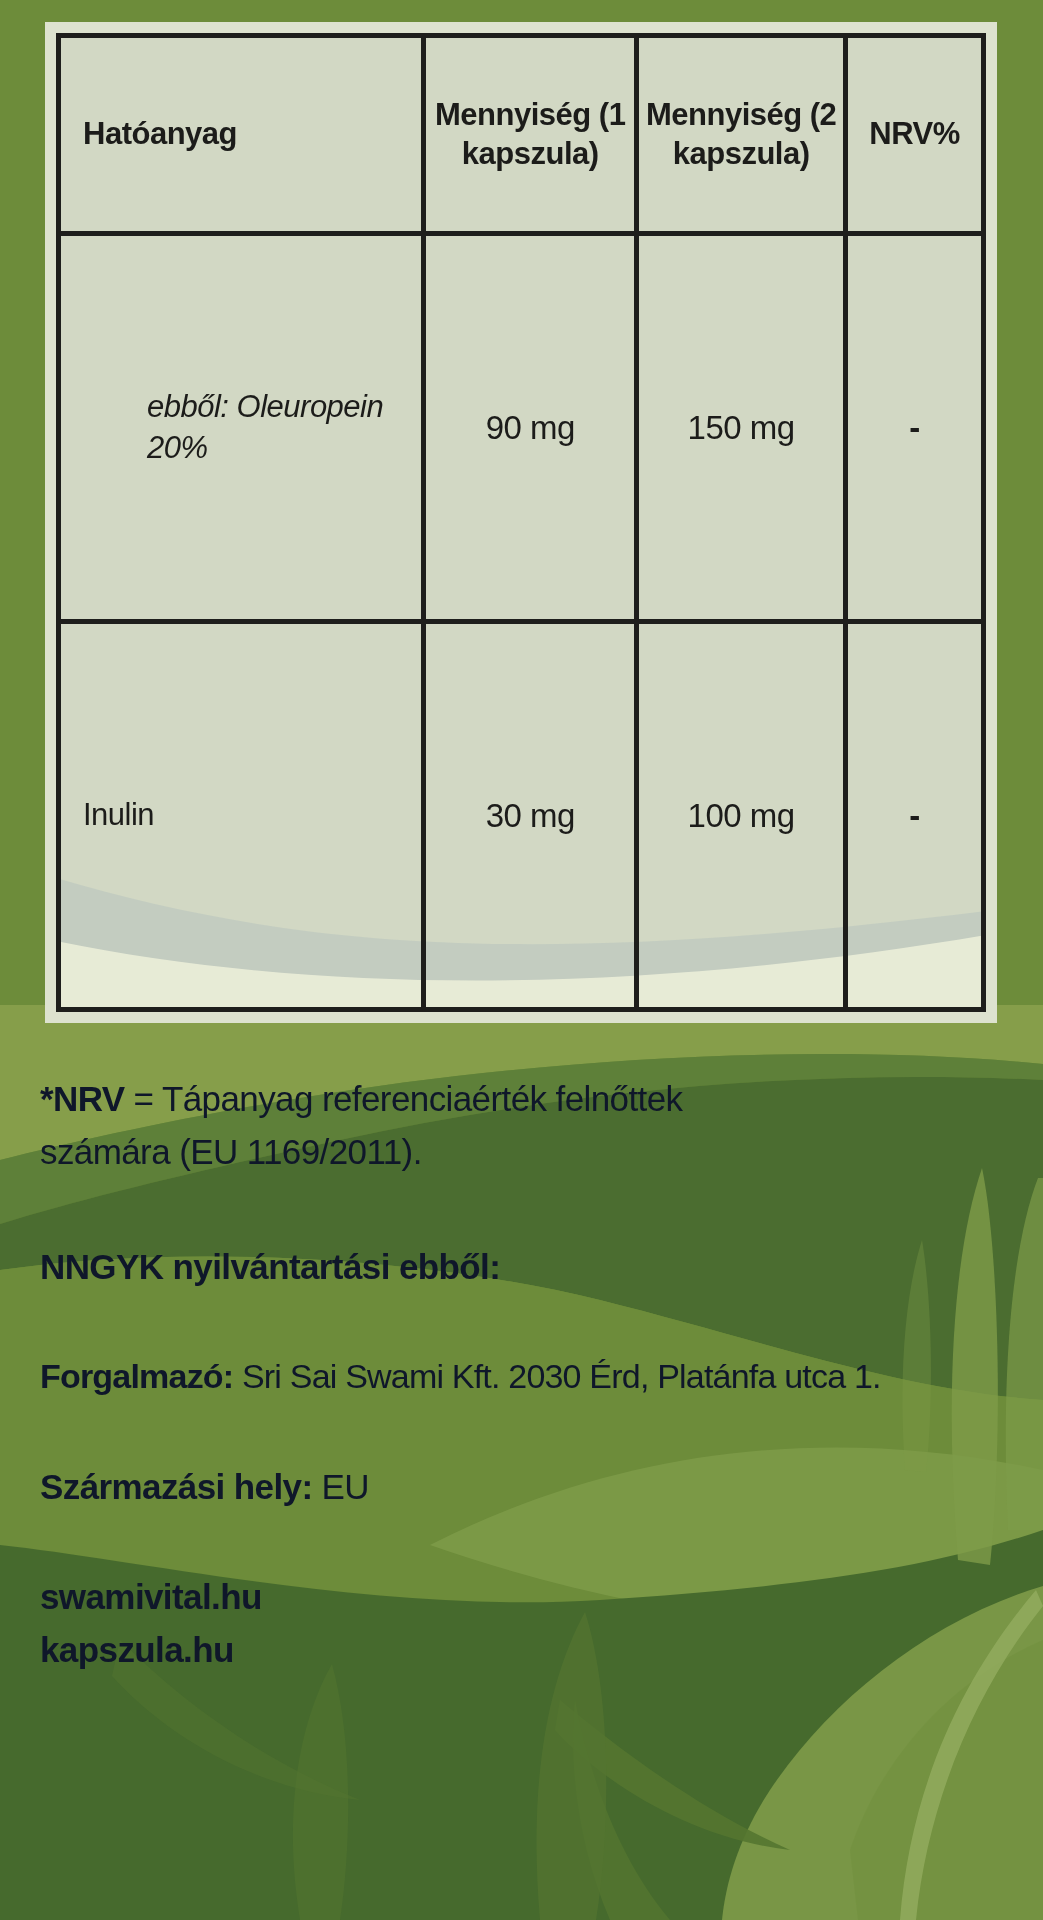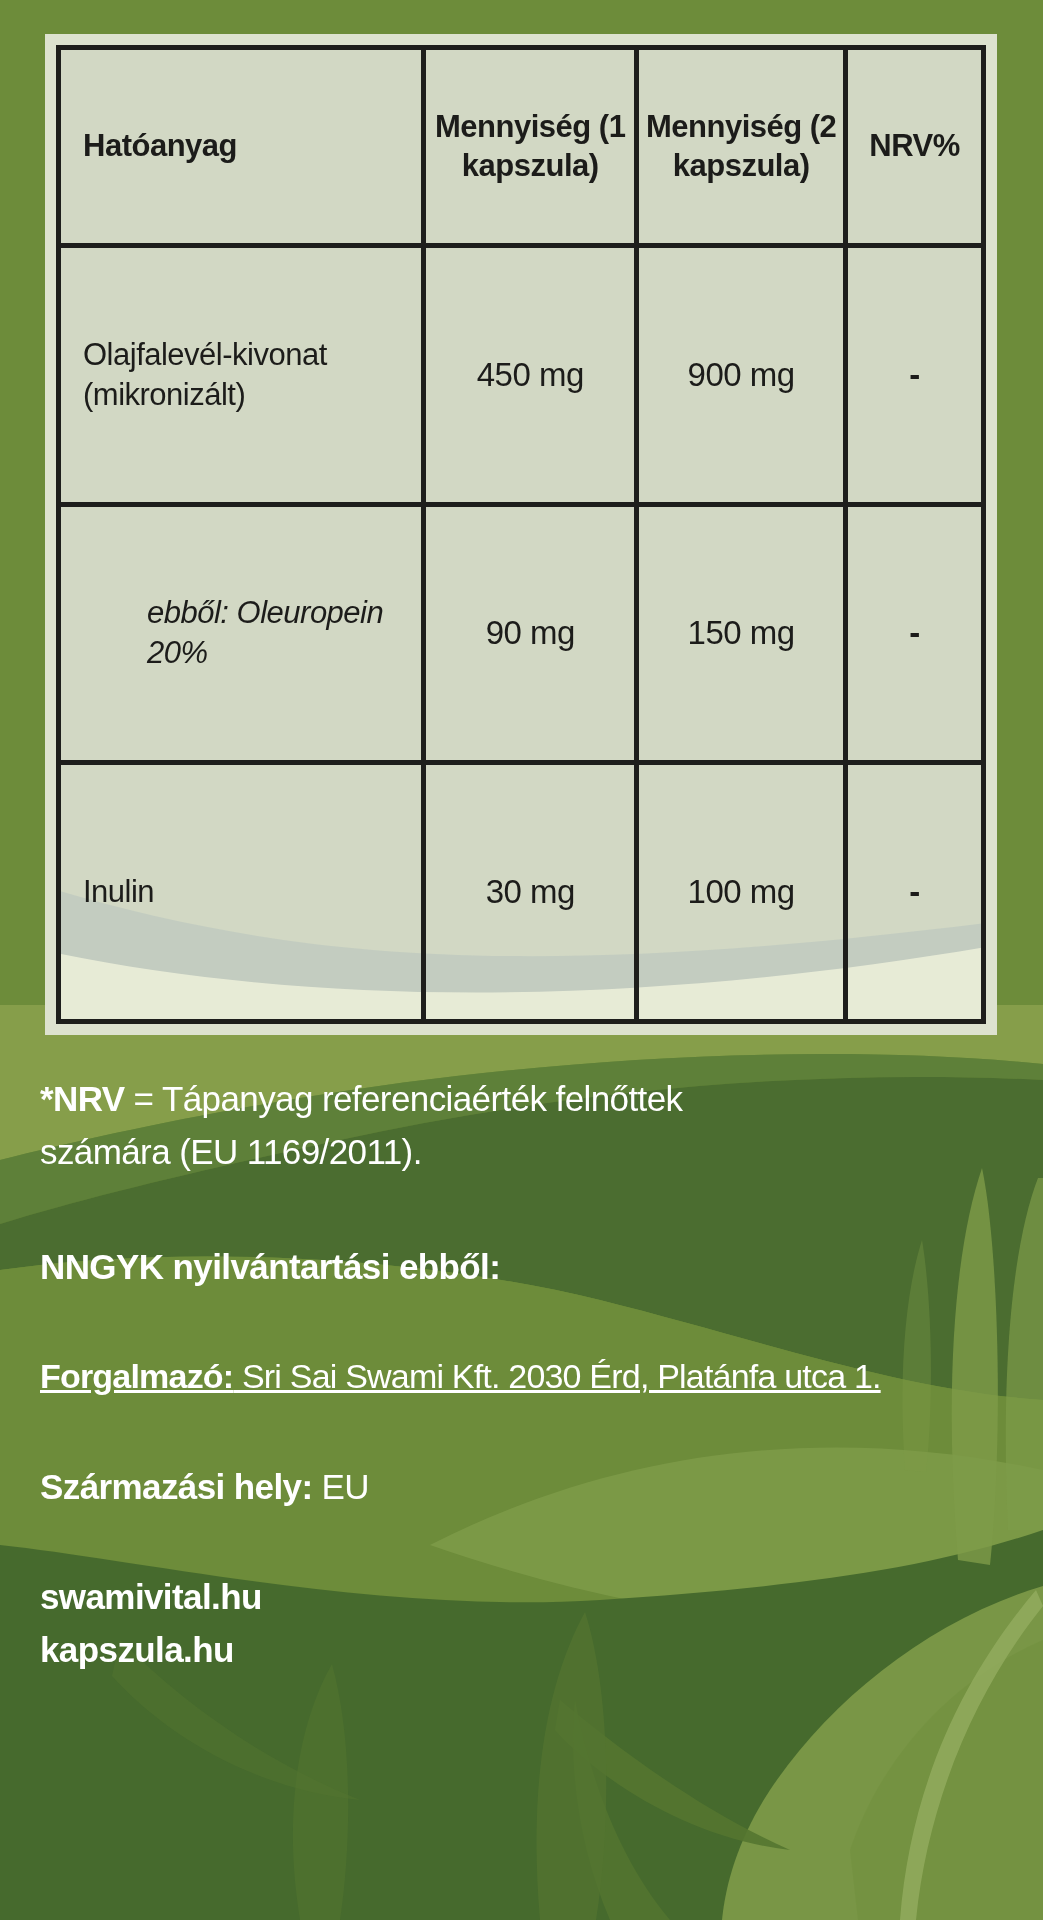--- a/index.html
+++ b/index.html
@@ -5,21 +5,21 @@
   html,body{margin:0;padding:0;}
   body{
     width:1043px;height:1920px;position:relative;overflow:hidden;
     font-family:"Liberation Sans", sans-serif;
     background:#6d8c3a;
   }
   
   .bg{position:absolute;inset:0;z-index:0;}
   
   .frame{
-    position:absolute;left:45px;top:34px;width:952px;height:1001px;
+    position:absolute;left:45px;top:22px;width:952px;height:1001px;
     background:#dde2cf;box-sizing:border-box;padding:11px;z-index:2;
   }
   .tbl-wrap{position:relative;width:100%;height:100%;background:#d2d8c4;}
   .swoosh{position:absolute;inset:0;width:100%;height:100%;pointer-events:none;}
   table{
     position:relative;width:100%;height:100%;border-collapse:collapse;
     table-layout:fixed;z-index:1;
   }
   th,td{
     border:5px solid #1e1e1c;color:#1c1c1a;vertical-align:middle;
@@ -29,29 +29,29 @@
   th.first{text-align:left;padding-left:22px;}
   tr.hdr{height:198px;}
   tr.row{height:155px;}
   td.c-name{font-size:31px;text-align:left;padding-left:22px;padding-right:8px;line-height:1.3;font-weight:400;}
   td.c-name.sub{font-style:italic;padding-left:86px;}
   td.c-val{font-size:33px;text-align:center;}
   td.c-nrv{font-size:33px;font-weight:700;text-align:center;}
   
   .notes{
     position:absolute;left:40px;top:1072px;width:980px;z-index:2;
-    color:#ffffff;font-size:35px;line-height:53px;letter-spacing:-0.6px;
+    color:#0f172a;font-size:35px;line-height:53px;letter-spacing:-0.6px;
   }
   .notes p{margin:0;}
   .notes b{font-weight:700;}
   .gap1{margin-top:46px !important;}
   .gap2{margin-top:62px !important;}
   .gap3{margin-top:57px !important;}
   .nrv-note{max-width:700px;}
-  .addr{white-space:nowrap;font-size:34px;letter-spacing:-0.8px;text-decoration:underline;}
+  .addr{white-space:nowrap;font-size:34px;letter-spacing:-0.8px;}
   .sites div{font-weight:700;}
 </style>
 </head>
 <body>
 
 <svg class="bg" viewBox="0 0 1043 1920" preserveAspectRatio="none">
   <rect x="0" y="0" width="1043" height="1920" fill="#6d8c3a"></rect>
 
   <path d="M0,1005 H1043 V1064 C820,1042 540,1058 300,1098 C180,1118 80,1140 0,1160 Z" fill="#869e4a"></path>
 
@@ -96,26 +96,20 @@
       <thead>
         <tr class="hdr">
           <th class="first">Hatóanyag</th>
           <th>Mennyiség (1 kapszula)</th>
           <th>Mennyiség (2 kapszula)</th>
           <th>NRV%</th>
         </tr>
       </thead>
       <tbody>
           <tr class="row">
-            <td class="c-name">Olajfalevél-kivonat (mikronizált)</td>
-            <td class="c-val">450 mg</td>
-            <td class="c-val">900 mg</td>
-            <td class="c-nrv">-</td>
-          </tr>
-          <tr class="row">
             <td class="c-name sub">ebből: Oleuropein 20%</td>
             <td class="c-val">90 mg</td>
             <td class="c-val">150 mg</td>
             <td class="c-nrv">-</td>
           </tr>
           <tr class="row">
             <td class="c-name">Inulin</td>
             <td class="c-val">30 mg</td>
             <td class="c-val">100 mg</td>
             <td class="c-nrv">-</td>

